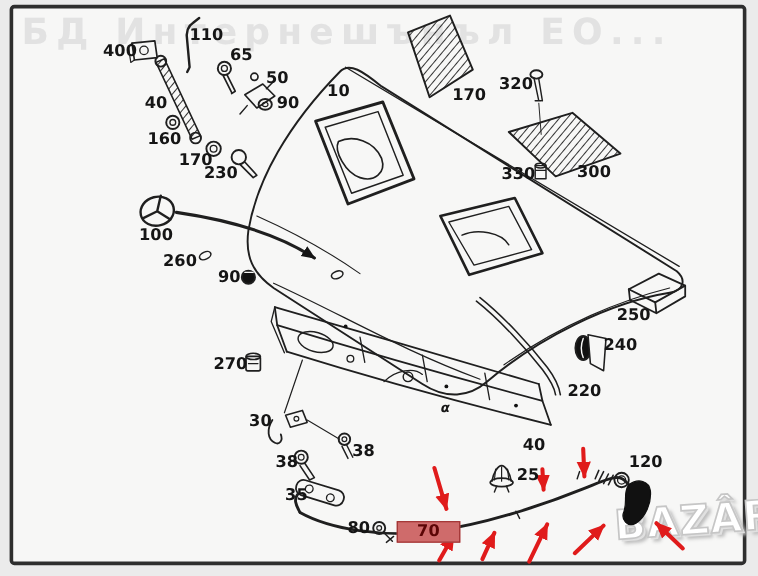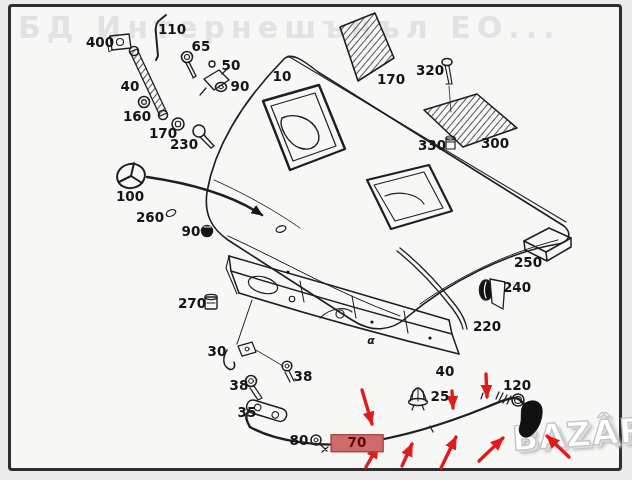--- a/index.html
+++ b/index.html
@@ -268,15 +268,15 @@
 <div class="label" style="left:528px;top:263px">250</div>
 <div class="label" style="left:517px;top:288px">240</div>
 <div class="label" style="left:487px;top:327px">220</div>
 <div class="label" style="left:217px;top:352px">30</div>
 <div class="label" style="left:239px;top:386px">38</div>
 <div class="label" style="left:303px;top:377px">38</div>
 <div class="label" style="left:247px;top:413px">35</div>
 <div class="label" style="left:299px;top:441px">80</div>
 <div class="label" style="left:445px;top:372px">40</div>
 <div class="label" style="left:440px;top:397px">25</div>
-<div class="label" style="left:517px;top:386px">120</div>
+<div class="label" style="left:538px;top:386px">120</div>
 <div class="label sym" style="left:371px;top:340px">α</div>
 <div class="label hl" style="left:357px;top:443px">70</div>
 
 </body></html>

